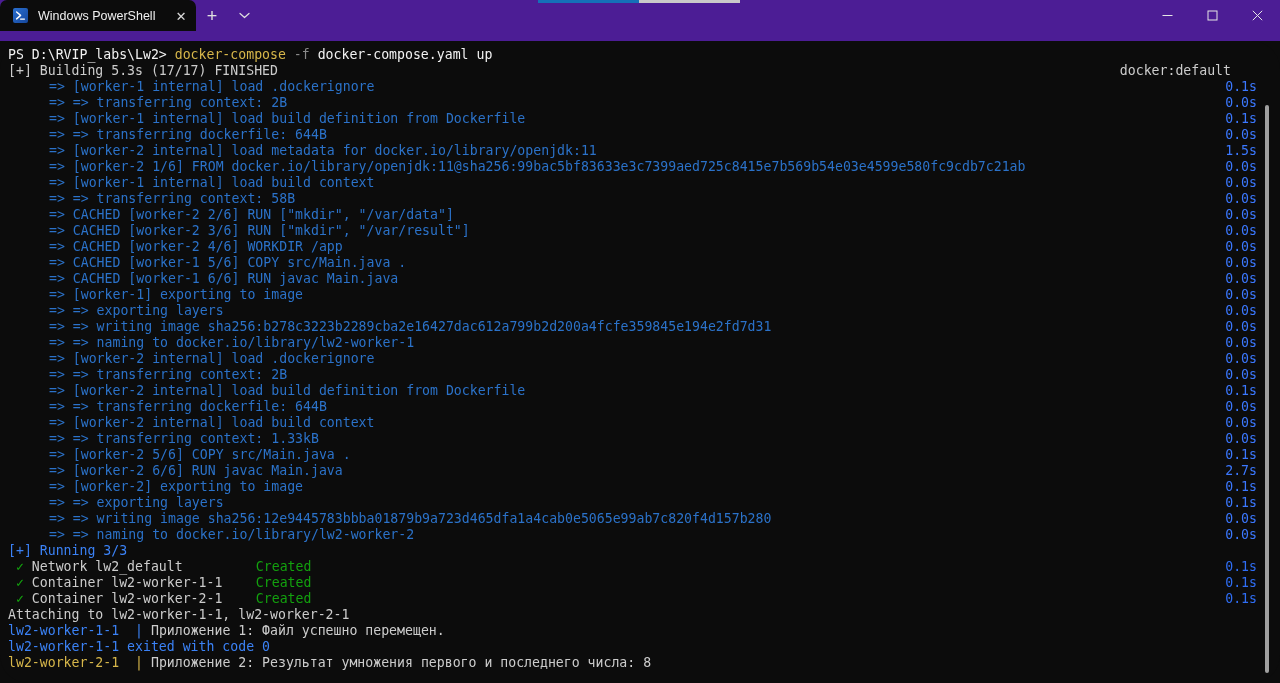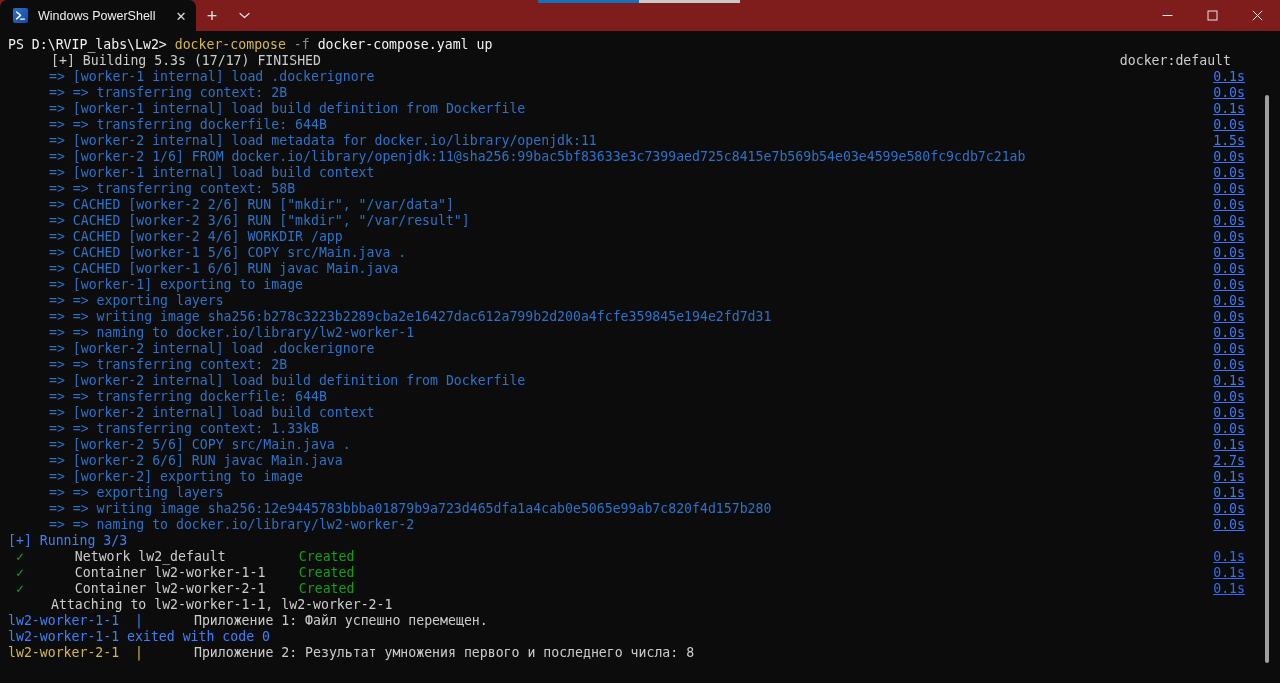--- a/index.html
+++ b/index.html
@@ -18,22 +18,22 @@
   .window {
     width: 1280px;
     height: 683px;
     position: relative;
     background: #0c0c0c;
     display: flex;
     flex-direction: column;
   }
 
   .titlebar {
-    height: 31px;
-    background: #7f1d1d;
+    height: 41px;
+    background: #4c1d95;
     display: flex;
     align-items: flex-start;
     position: relative;
     flex: 0 0 auto;
     user-select: none;
   }
 
   .top-progress {
     position: absolute;
     top: 0;
@@ -139,29 +139,28 @@
     white-space: pre;
   }
   .line {
     position: relative;
     height: 16px;
     padding-left: 8px;
     box-sizing: border-box;
   }
   .time {
     position: absolute;
-    right: 35px;
+    right: 23px;
     top: 0;
     color: #3b78ff;
-    text-decoration: underline;
   }
   .time.bright { color: #2f6ef5; }
 
   
-  .c-white   { color: #cccccc; margin-left: 43px; }
+  .c-white   { color: #cccccc; }
   .c-bright  { color: #f2f2f2; }
   .c-blue    { color: #2b72c9; margin-left: 33px; }
   .c-blue2   { color: #3b82f6; }
   .c-yellowb { color: #d6b64a; }
   .c-green   { color: #13a10e; }
   .c-gray    { color: #8a8a8a; }
 
   .header-right {
     position: absolute;
     right: 49px;

